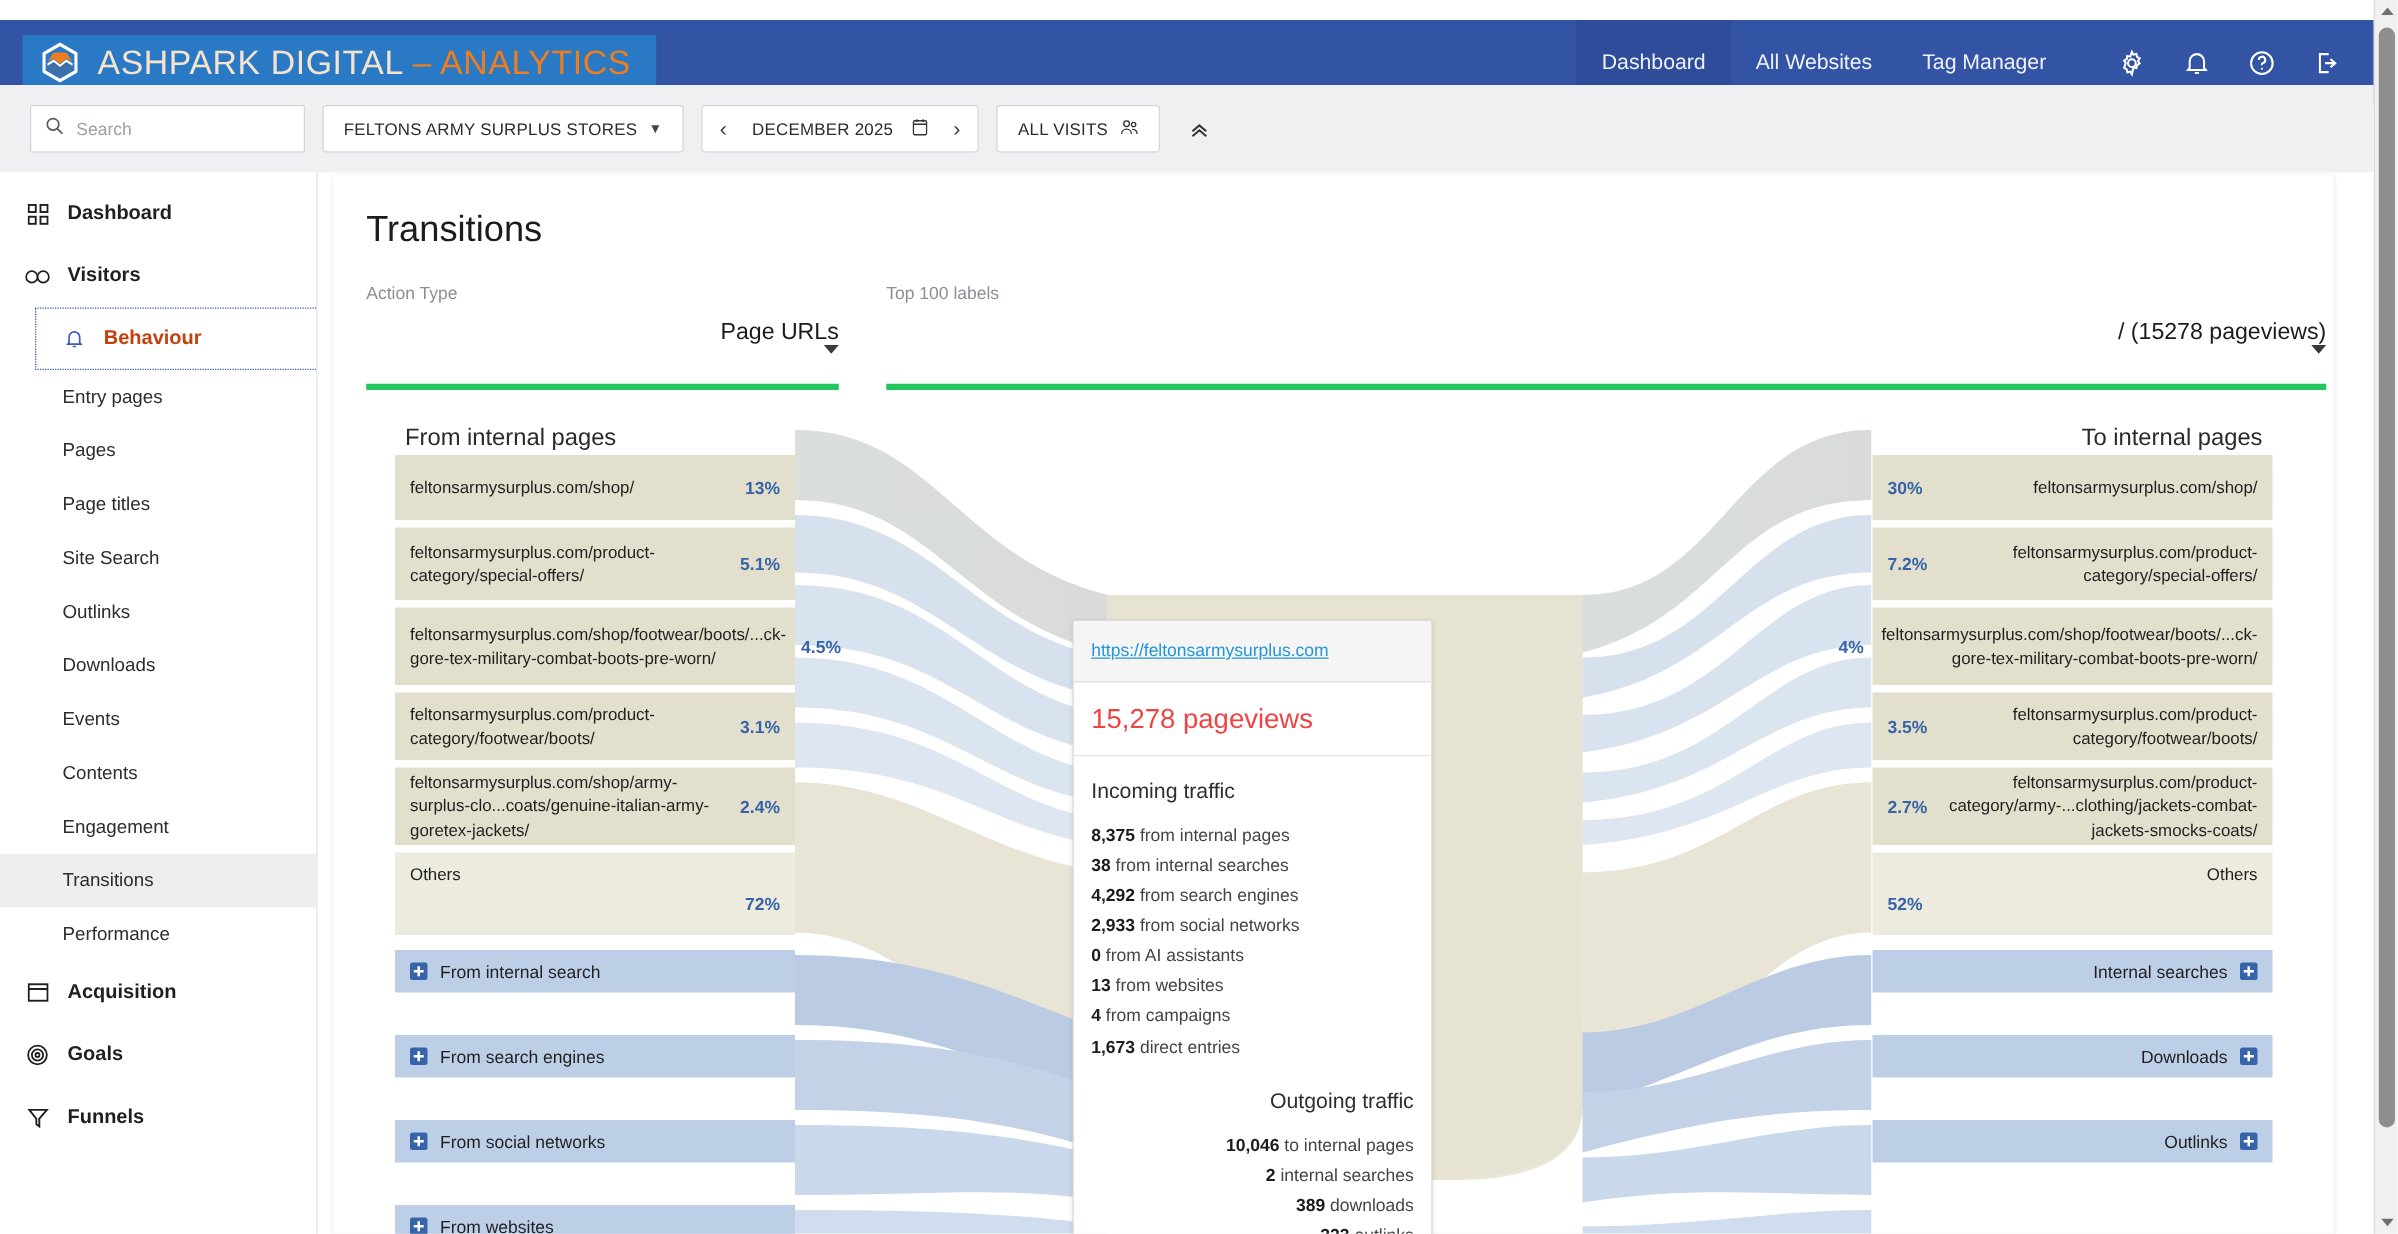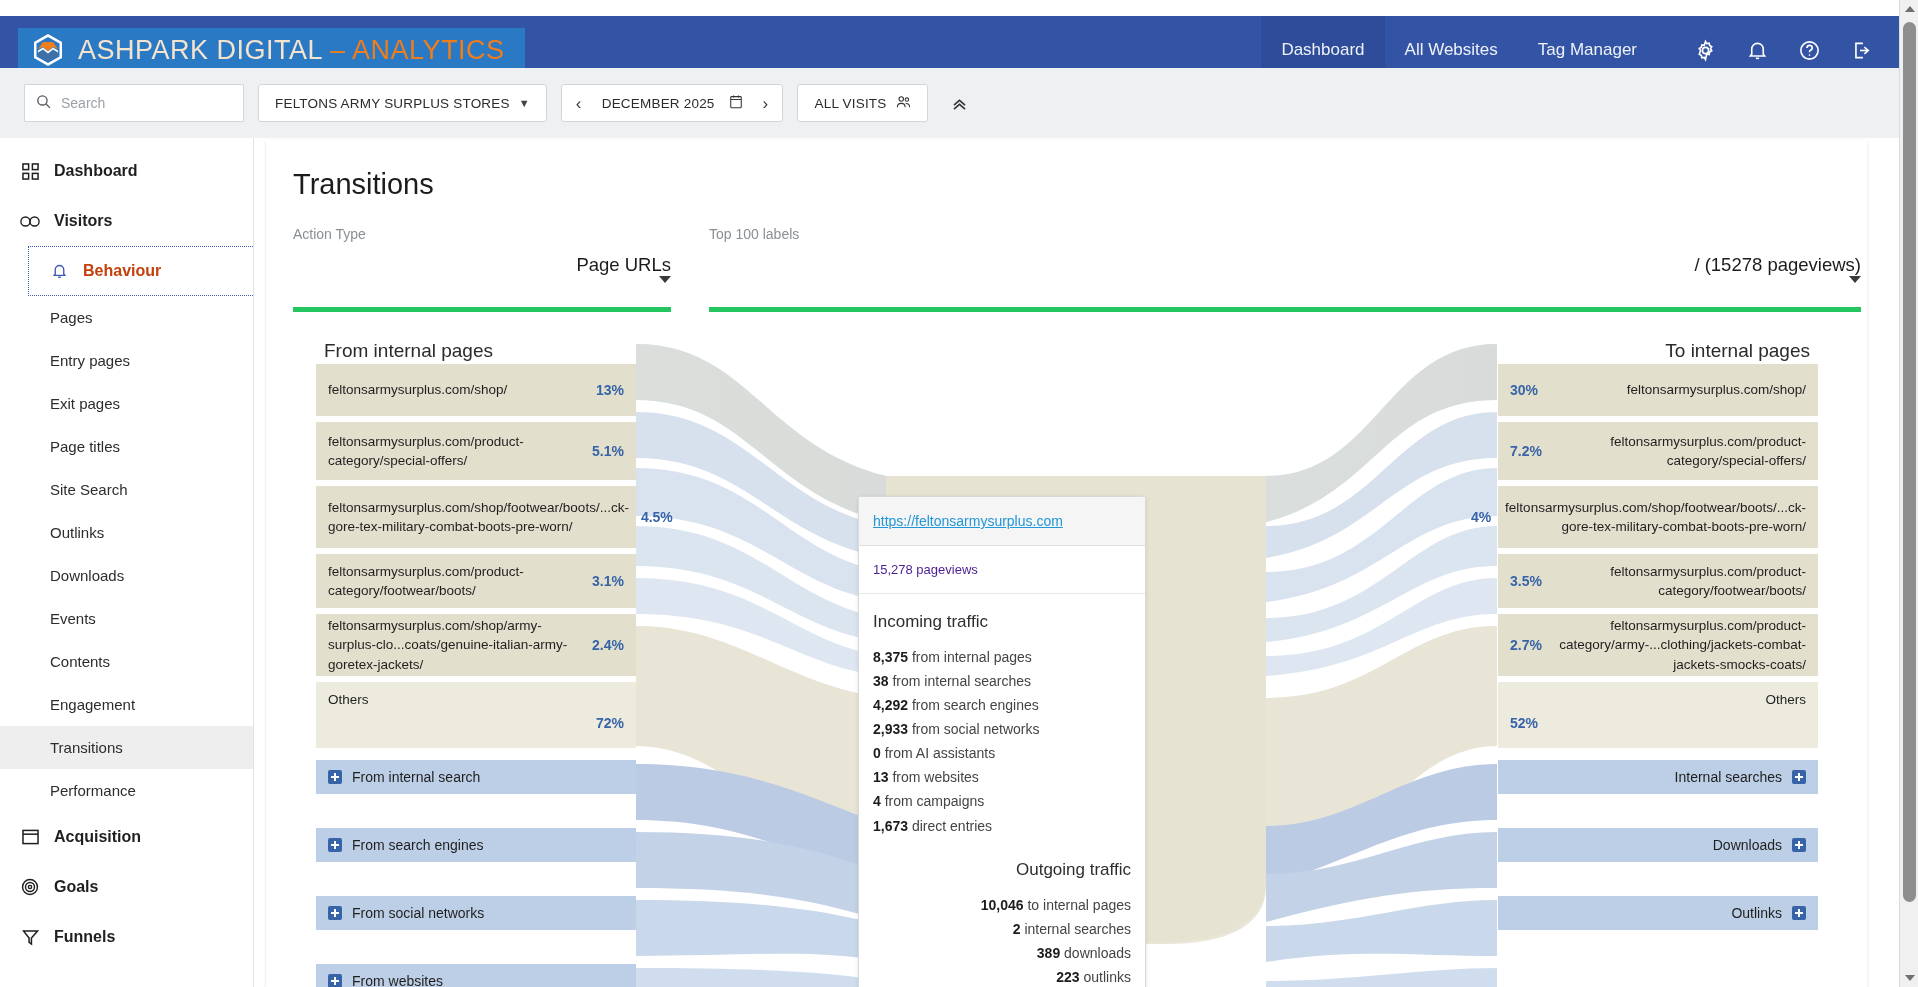--- a/index.html
+++ b/index.html
@@ -191,21 +191,21 @@
   }
   .tip-head {
     background: #f5f5f5; border-bottom: 1px solid #e0e0e0;
     padding: 15px 14px;
   }
   .tip-link {
     color: #2196d8; font-size: 14px; text-decoration: underline; cursor: pointer;
   }
   .tip-views {
     padding: 16px 14px; border-bottom: 1px solid #e6e6e6;
-    font-size: 13px; color: #4c1d95;
+    font-size: 22px; color: #ef4444;
   }
   .tip-body { padding: 18px 14px 16px; }
   .tip-h {
     font-size: 17px; color: #2e2e2e; margin-bottom: 13px;
   }
   .tip-h.r { text-align: right; }
   .tip-row { font-size: 14px; color: #444; line-height: 1.72; }
   .tip-row b { color: #1c1c1c; font-weight: bold; }
   .tip-sec-out { margin-top: 22px; text-align: right; }
   .tip-sec-out .tip-row { text-align: right; }
@@ -350,23 +350,22 @@
   <div class="side-item selected">
     <span class="sicon">
       <svg width="17" height="18" viewBox="0 0 20 21" fill="none" stroke="#3b5bb5" stroke-width="1.6">
         <path d="M5 14V9a5 5 0 0 1 10 0v5l1.2 1.6H3.8z"></path>
           <path d="M8.4 17.8h3.2"></path>
       </svg>
     </span>
     <span>Behaviour</span>
   </div>
 
+  <div class="side-sub">Entry pages</div>
   <div class="side-sub">Pages</div>
-  <div class="side-sub">Entry pages</div>
-  <div class="side-sub">Exit pages</div>
   <div class="side-sub">Page titles</div>
   <div class="side-sub">Site Search</div>
   <div class="side-sub">Outlinks</div>
   <div class="side-sub">Downloads</div>
   <div class="side-sub">Events</div>
   <div class="side-sub">Contents</div>
   <div class="side-sub">Engagement</div>
   <div class="side-sub active">Transitions</div>
   <div class="side-sub">Performance</div>
 

